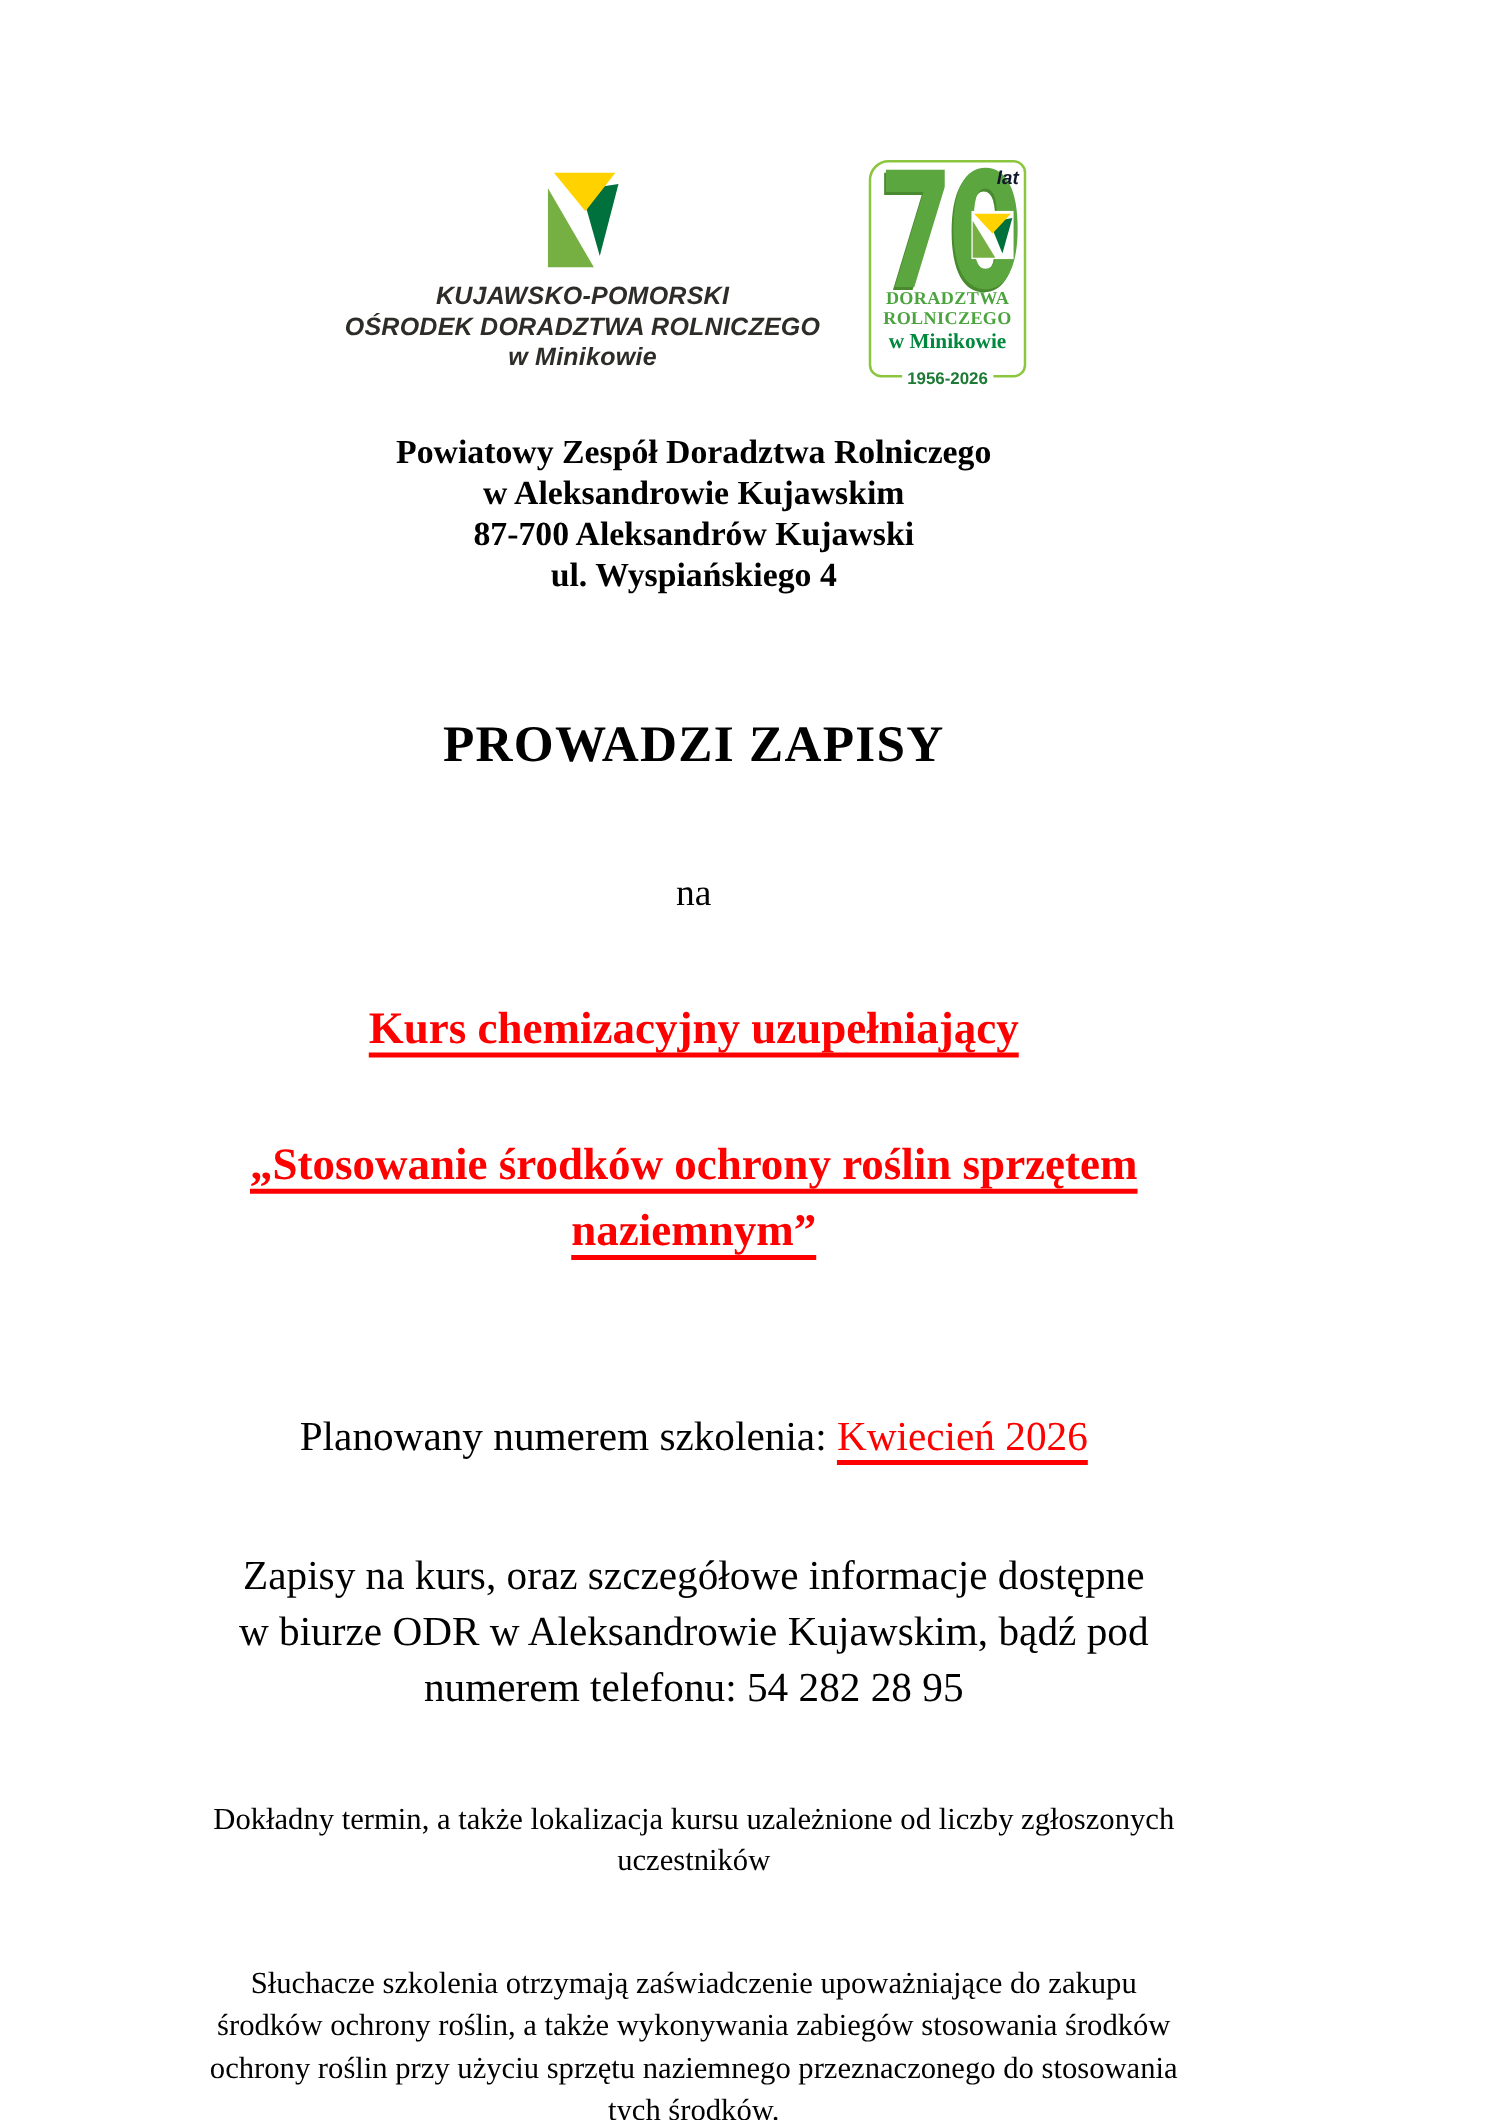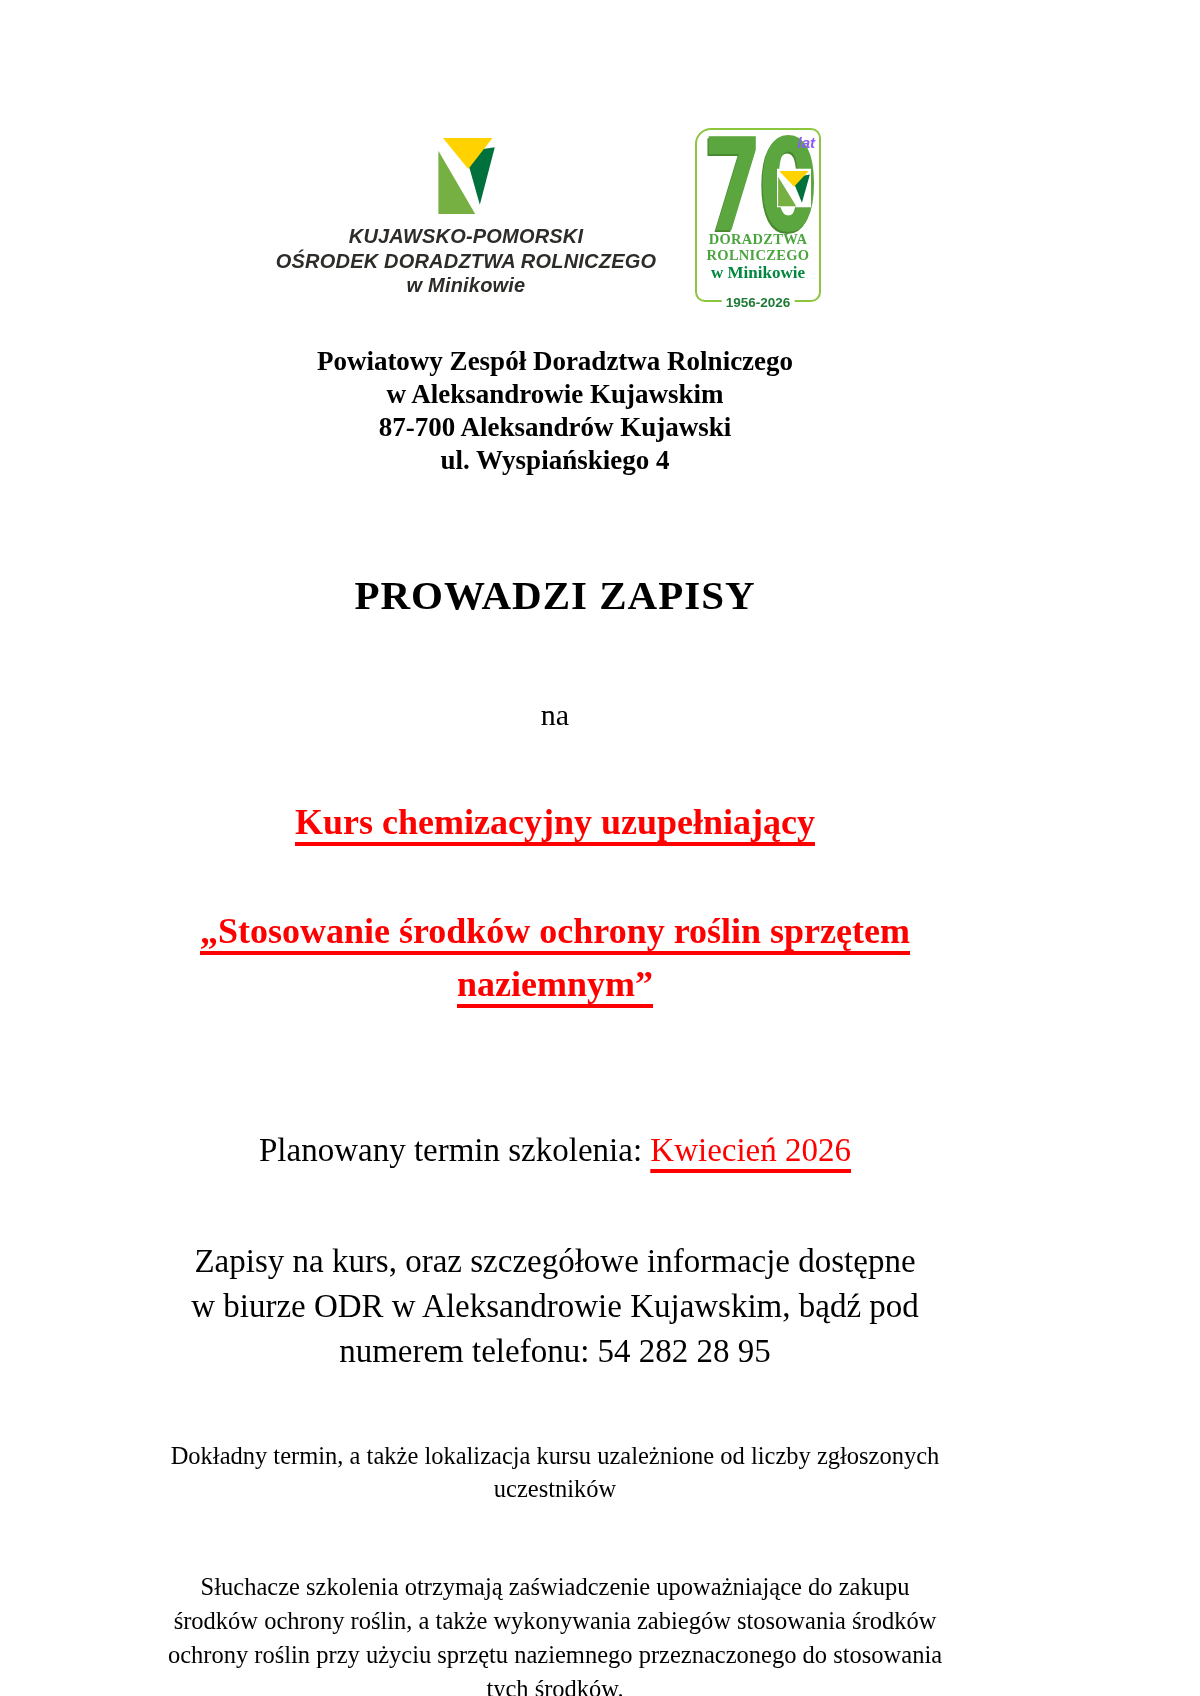--- a/index.html
+++ b/index.html
@@ -34,21 +34,21 @@
     font-family: "DejaVu Sans", sans-serif;
     font-weight: bold; font-size: 126px; line-height: 110px;
     color: #5ba63e;
     text-shadow: -2px 2px 0 #49892f;
     letter-spacing: -6px;
     transform: scale(0.68, 1.02);
     transform-origin: left top;
   }
   .anniv-lat {
     position: absolute; right: 4px; top: 4px;
-    font-style: italic; font-weight: bold; font-size: 15px; color: #8b5cf6;
+    font-style: italic; font-weight: bold; font-size: 15px; color: #0f172a;
   }
   .anniv-mark { position: absolute; right: 8px; top: 38px; width: 34px; height: 40px; }
   .anniv-lines { position: absolute; left: 0; right: 0; top: 102px; font-family: Liberation Serif, serif; }
   .anniv-line12 { color: #4ca43f; font-size: 14.5px; line-height: 15.5px; font-weight: bold; letter-spacing: 0.3px; }
   .anniv-line3 { color: #00883f; font-size: 17px; line-height: 19px; font-weight: bold; }
   .anniv-years {
     position: absolute; left: 50%; bottom: -10px; transform: translateX(-50%);
     background: #ffffff; padding: 0 4px;
     color: #1e7a35; font-weight: bold; font-size: 13.5px; white-space: nowrap;
   }
@@ -131,21 +131,21 @@
     <div class="course-title red">
       <span class="u">Kurs chemizacyjny uzupełniający</span>
     </div>
 
     <div class="course-sub red">
       <div><span class="u">„Stosowanie środków ochrony roślin sprzętem</span></div>
       <div><span class="u">naziemnym”</span></div>
     </div>
 
     <div class="term">
-      <span>Planowany termin szkolenia: </span><span class="red u">Kwiecień 2026</span>
+      <span>Planowany numerem szkolenia: </span><span class="red u">Kwiecień 2026</span>
     </div>
 
     <div class="info">
       <div>Zapisy na kurs, oraz szczegółowe informacje dostępne</div>
       <div>w biurze ODR w Aleksandrowie Kujawskim, bądź pod</div>
       <div>numerem telefonu: 54 282 28 95</div>
     </div>
 
     <div class="note1">
       <div>Dokładny termin, a także lokalizacja kursu uzależnione od liczby zgłoszonych</div>

